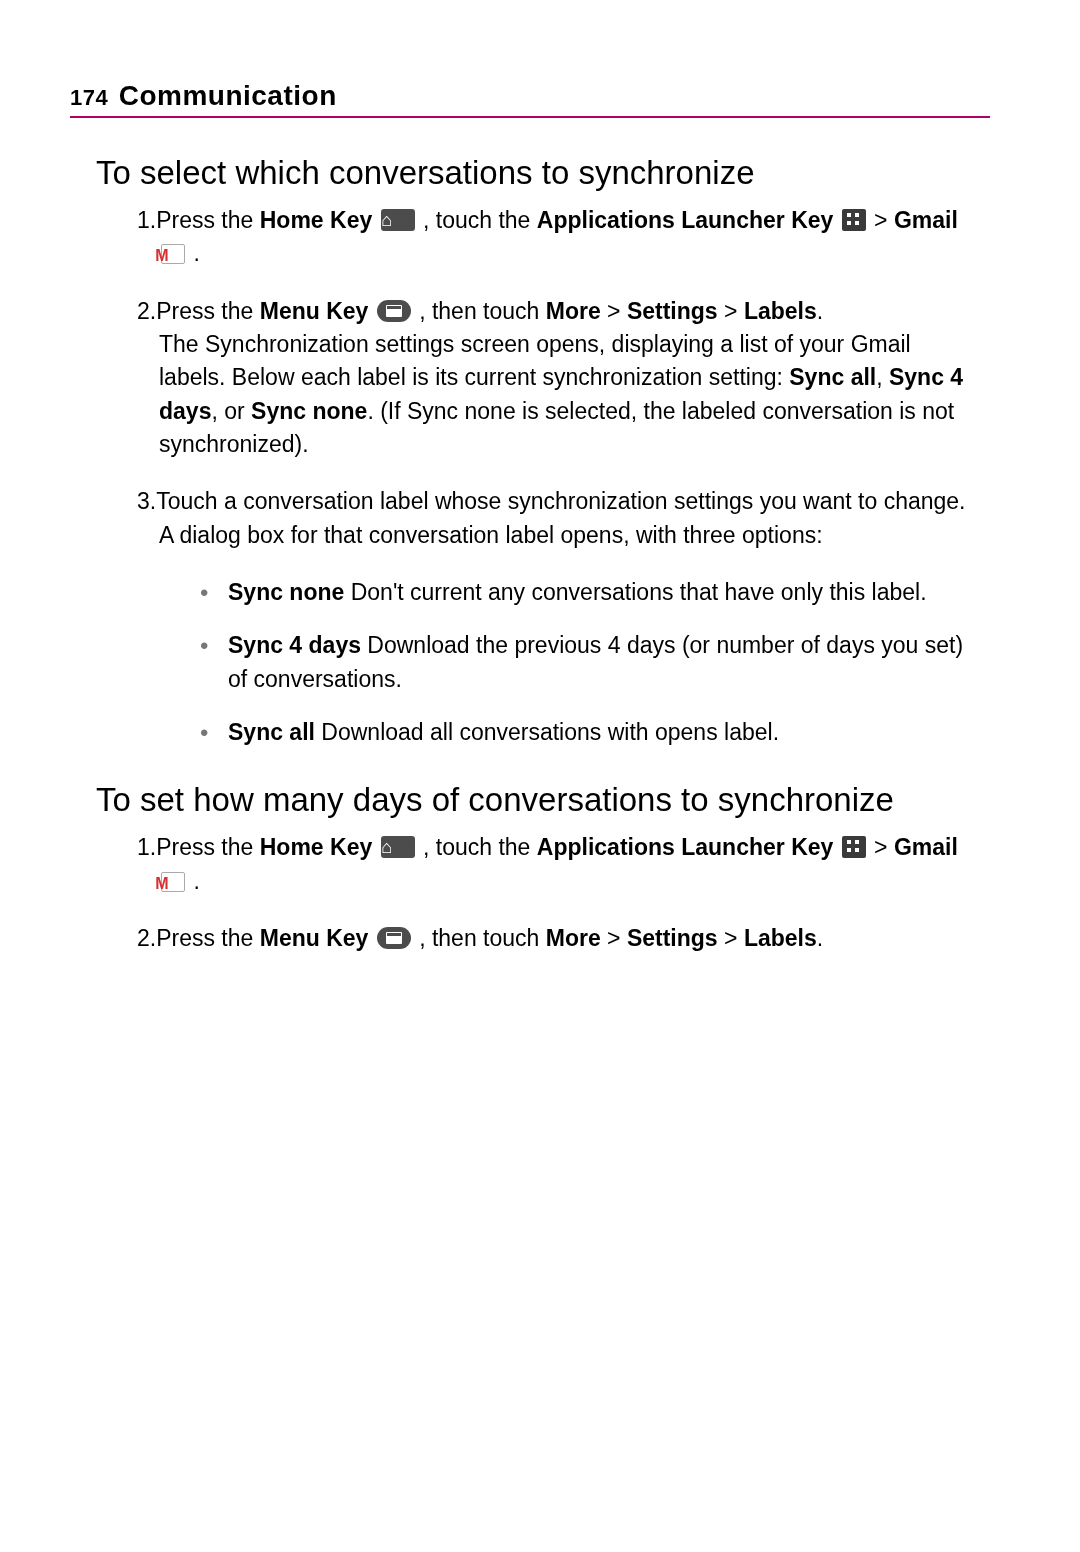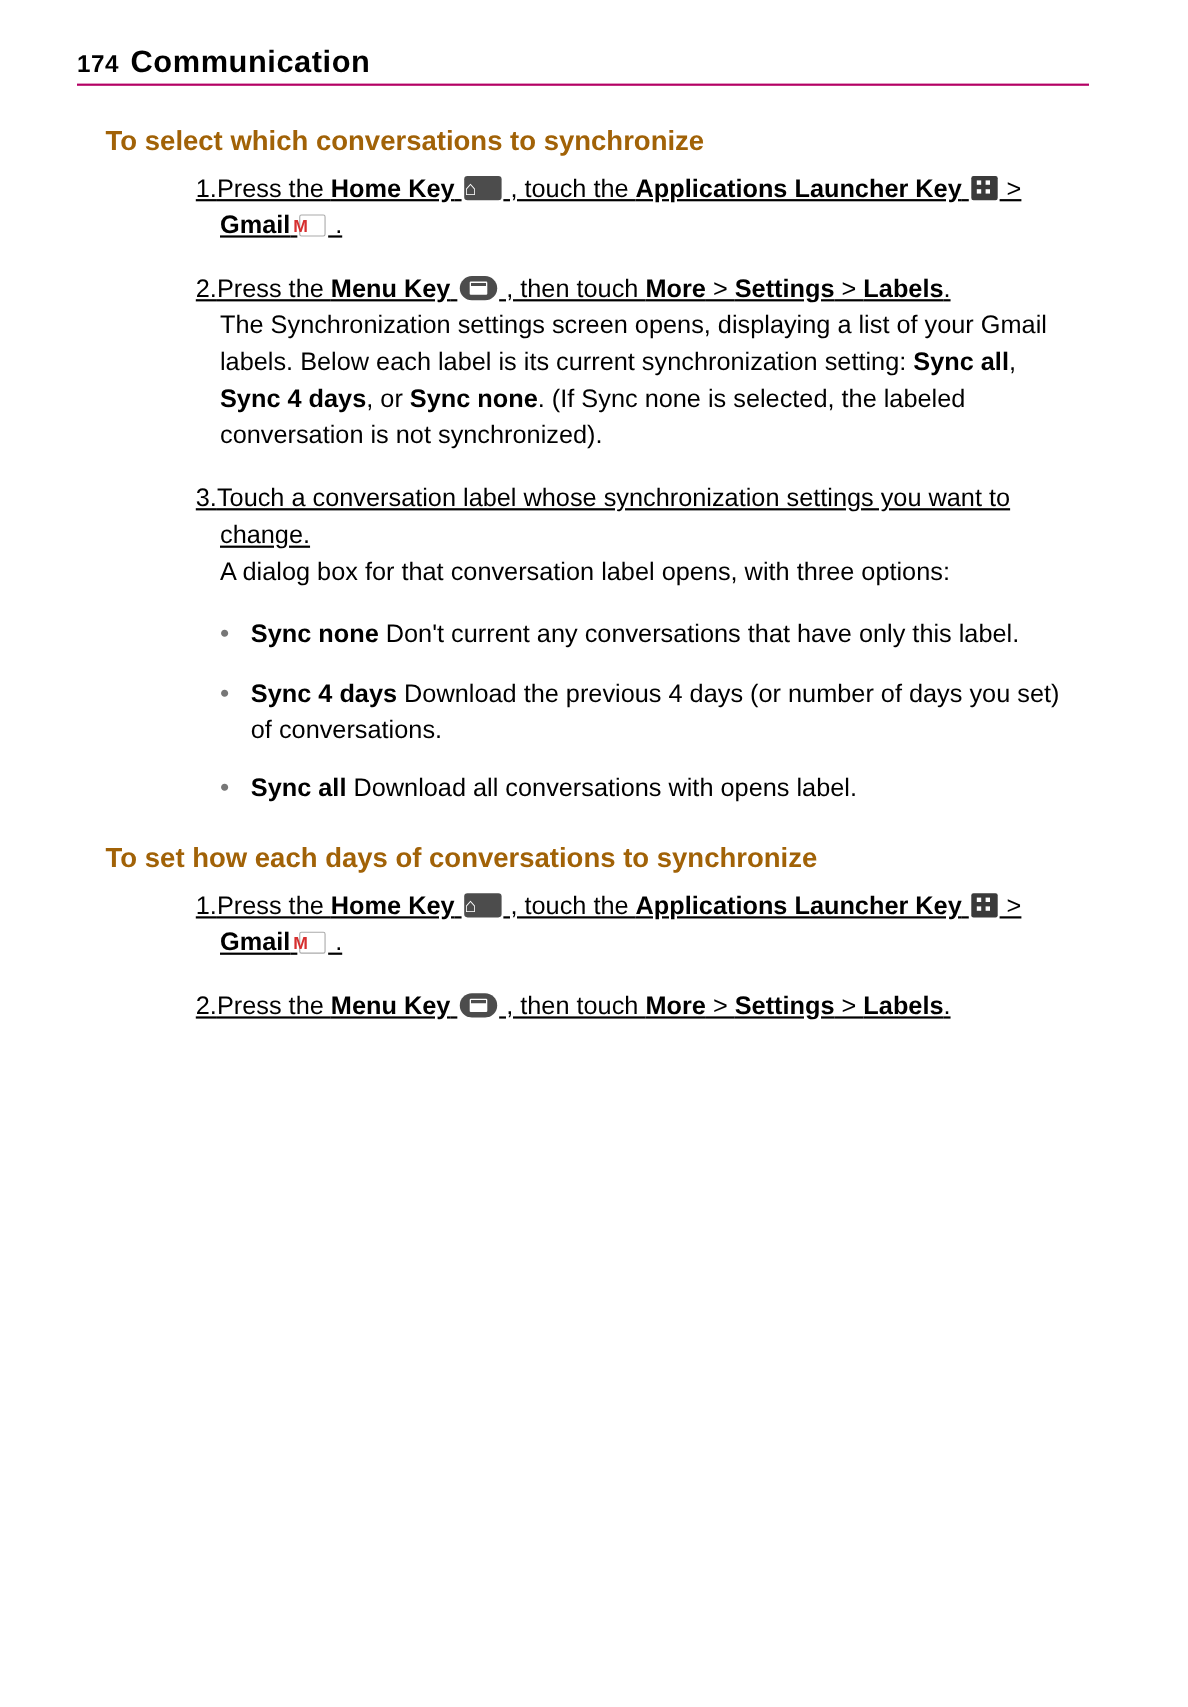--- a/index.html
+++ b/index.html
@@ -4,48 +4,47 @@
 <style>
   * { margin: 0; padding: 0; box-sizing: border-box; }
   body {
     background: #fff;
     font-family: Arial, Helvetica, sans-serif;
     width: 1080px;
     height: 1552px;
     color: #000;
   }
   .page {
-    padding: 40px 90px 60px 70px;
+    padding: 80px 90px 60px 70px;
   }
   .hdr {
     border-bottom: 2px solid #b40064;
     padding-bottom: 4px;
     margin-bottom: 36px;
   }
   .page-num {
     font-size: 22px;
     font-weight: bold;
     letter-spacing: 0.5px;
   }
   .chapter {
     font-size: 28px;
     font-weight: bold;
     letter-spacing: 0.5px;
     margin-left: 6px;
   }
   .sec-title {
-    color: #a16207;
-    font-size: 25px;
-    font-weight: bold;
+    color: #000000;
+    font-size: 33px;
+    font-weight: normal;
     margin: 32px 0 12px 26px;
   }
   .steps {
-    margin-left: 108px;
+    margin-left: 67px;
     margin-right: 10px;
-    text-decoration: underline;
   }
   .step {
     font-size: 23px;
     line-height: 1.45;
     margin-bottom: 24px;
     padding-left: 22px;
     text-indent: -22px;
   }
   .step .num { display: inline; }
   .bullets {
@@ -178,21 +177,21 @@
       <span class="bold">Sync none</span><span>  Don't current any conversations that have only this label.</span>
     </div>
     <div class="bullet">
       <span class="bold">Sync 4 days</span><span>  Download the previous 4 days (or number of days you set) of conversations.</span>
     </div>
     <div class="bullet">
       <span class="bold">Sync all</span><span> Download all conversations with opens label.</span>
     </div>
   </div>
 
-  <div class="sec-title">To set how each days of conversations to synchronize</div>
+  <div class="sec-title">To set how many days of conversations to synchronize</div>
 
   <div class="steps">
 
     <div class="step">
       <span class="num">1.</span><span>Press the </span><span class="bold">Home Key</span>
       <span class="ico ico-home"></span><span> , touch the </span><span class="bold">Applications Launcher Key</span>
       <span class="ico ico-apps"></span><span> &gt; </span><span class="bold">Gmail</span>
       <span class="ico ico-gmail"></span><span> .</span>
     </div>
 

